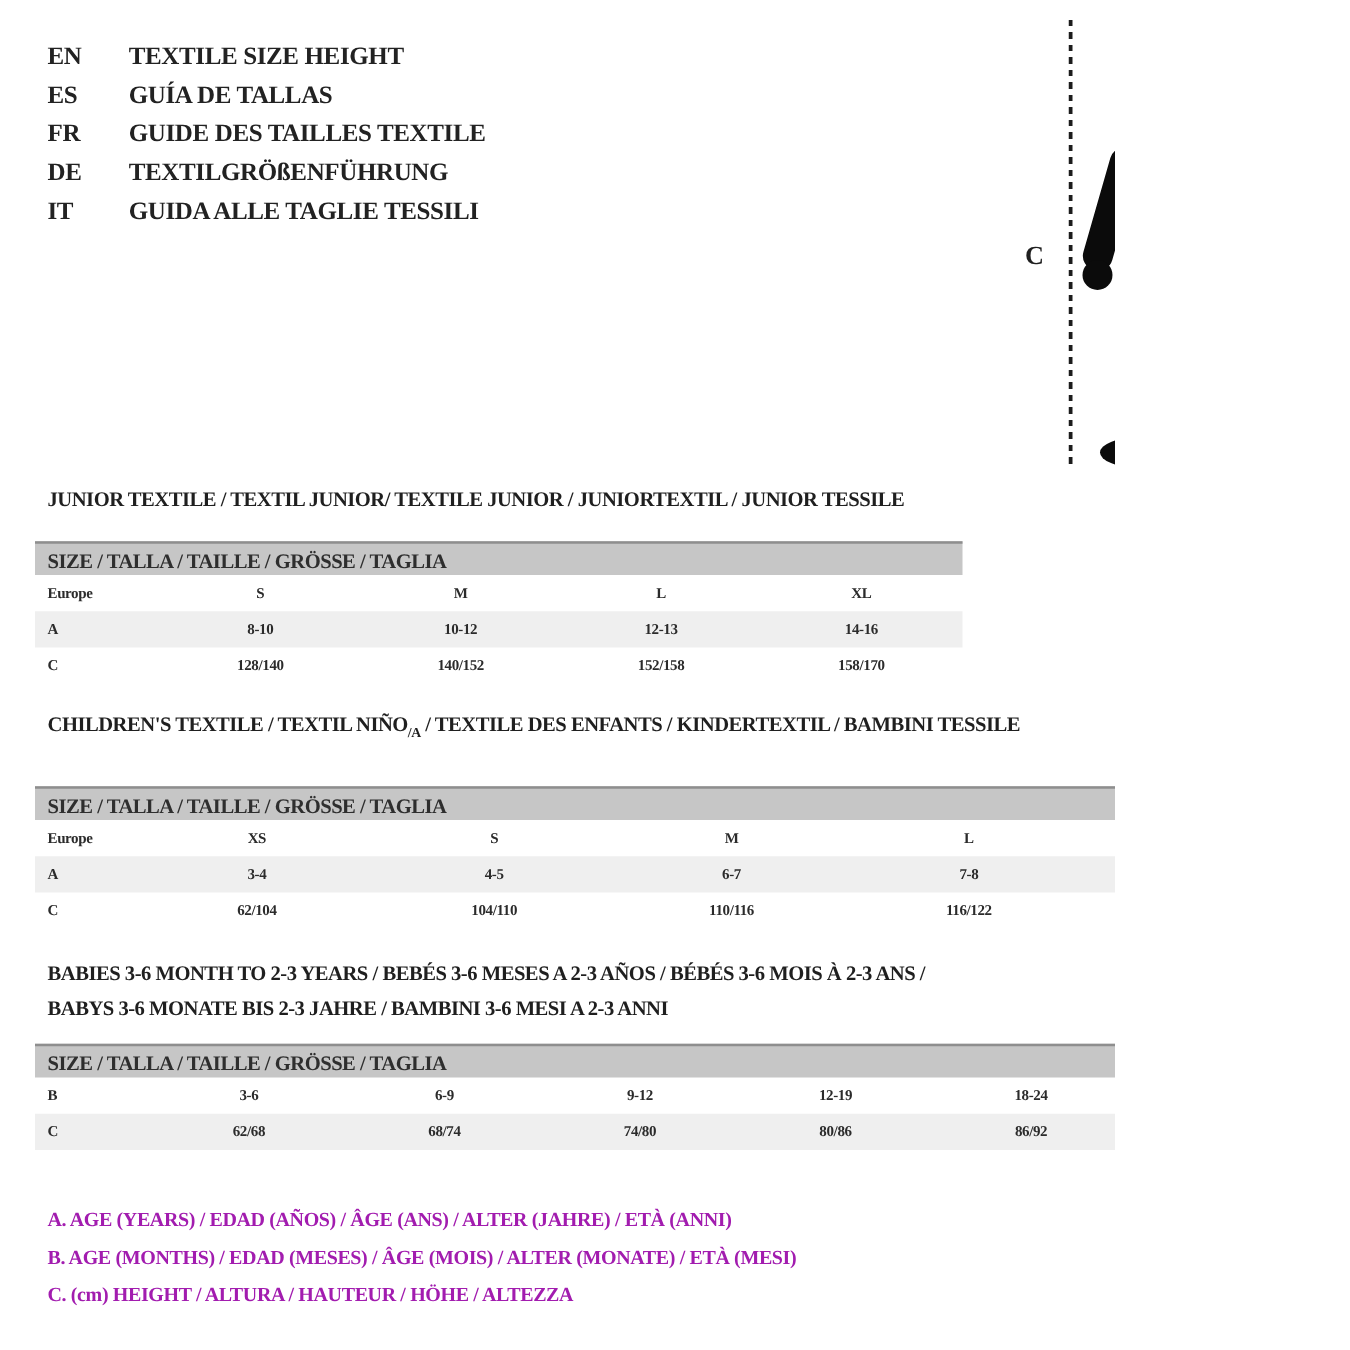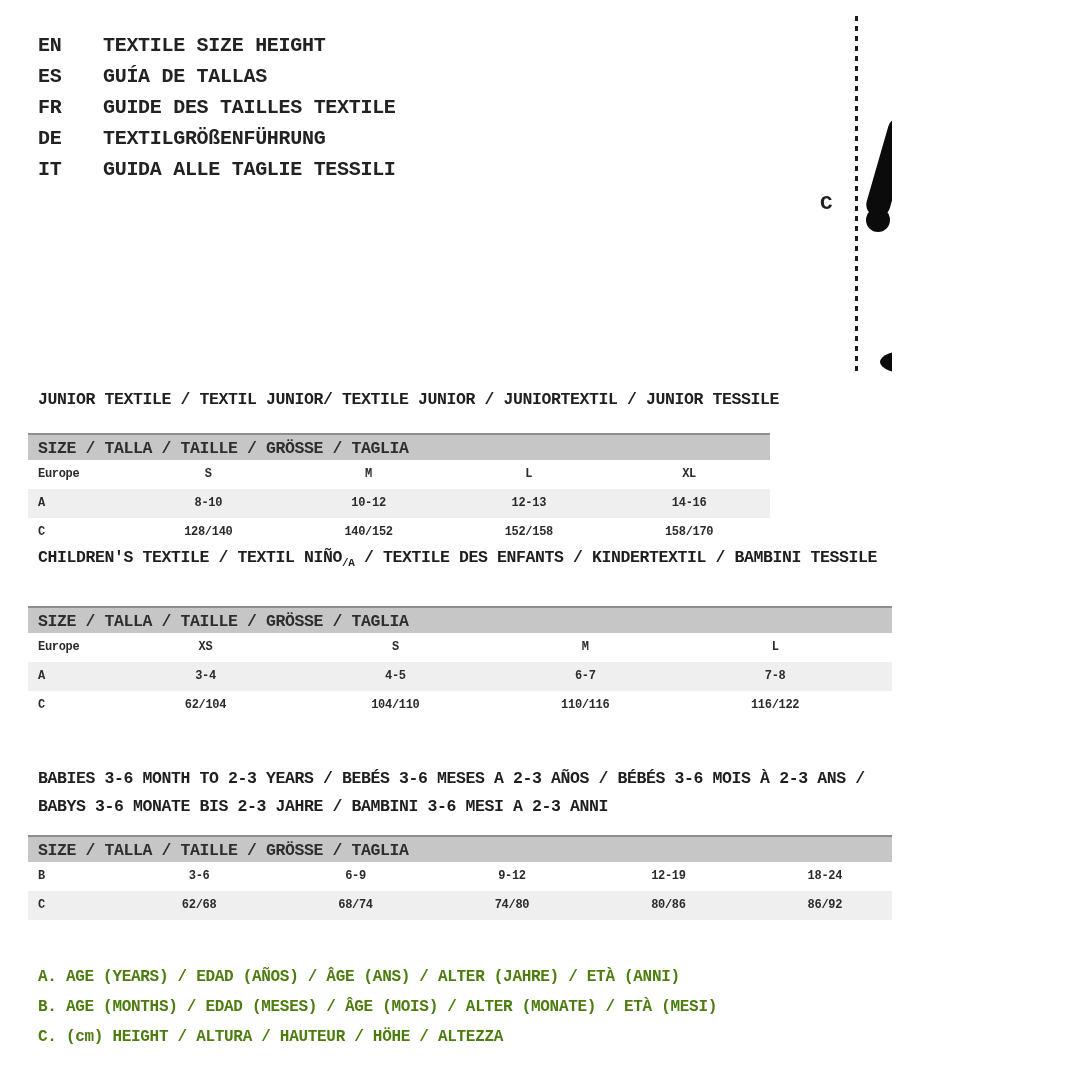--- a/index.html
+++ b/index.html
@@ -1,20 +1,20 @@
 <!DOCTYPE html>
 <html><head>
 <meta charset="utf-8">
 <style>
   html,body{margin:0;padding:0;background:#ffffff;}
   .page{
     position:relative;
     width:892px;height:1080px;
     background:#ffffff;
-    font-family:Liberation Mono, monospace;
+    font-family:Liberation Serif, serif;
     color:#262626;
     overflow:hidden;
   }
 
   
   .langs{position:absolute;left:38px;top:30px;}
   .lang-row{display:flex;line-height:31px;font-size:20px;font-weight:700;letter-spacing:-0.3px;color:#222;}
   .lang-code{width:65px;flex:0 0 65px;}
 
   
@@ -22,21 +22,21 @@
   .dashed-line{
     position:absolute;left:45px;top:16px;width:3px;height:356px;
     background:repeating-linear-gradient(to bottom,#1c1c1c 0 5px,transparent 5px 10px);
   }
   .measure-label{position:absolute;left:10px;top:192px;font-size:21px;font-weight:700;color:#1f1f1f;}
   .toddler-svg{position:absolute;left:50px;top:10px;}
 
   
   .section{position:absolute;left:28px;}
   .sec-junior{top:390px;width:742px;}
-  .sec-children{top:548px;width:1032px;}
+  .sec-children{top:570px;width:1032px;}
   .sec-babies{top:765px;width:1032px;}
   .section-title{
     padding-left:10px;font-size:16.5px;font-weight:700;letter-spacing:-0.4px;
     line-height:20px;color:#1f1f1f;white-space:nowrap;
   }
   .babies-title-line{line-height:28px;}
   .title-sub{font-size:11px;vertical-align:sub;}
 
   .sg-table{width:100%;}
   .mt-junior{margin-top:23px;}
@@ -53,21 +53,21 @@
   .t-cell{text-align:center;}
   .sec-junior .t-label{width:13.5%;}
   .sec-junior .t-cell{width:21.6%;}
   .sec-children .t-label{width:8%;}
   .sec-children .t-cell{width:18.4%;}
   .sec-babies .t-label{width:9%;}
   .sec-babies .t-cell{width:15.16%;}
 
   
   .legend{position:absolute;left:38px;top:962px;}
-  .legend-line{line-height:30px;font-size:16px;font-weight:700;letter-spacing:-0.3px;color:#4d7c0f;white-space:nowrap;}
+  .legend-line{line-height:30px;font-size:16px;font-weight:700;letter-spacing:-0.3px;color:#a21caf;white-space:nowrap;}
 </style>
 </head>
 <body>
 
 <div class="page">
 
   <div class="langs">
     <div class="lang-row">
       <span class="lang-code">EN</span>
       <span class="lang-label">TEXTILE SIZE HEIGHT</span>

